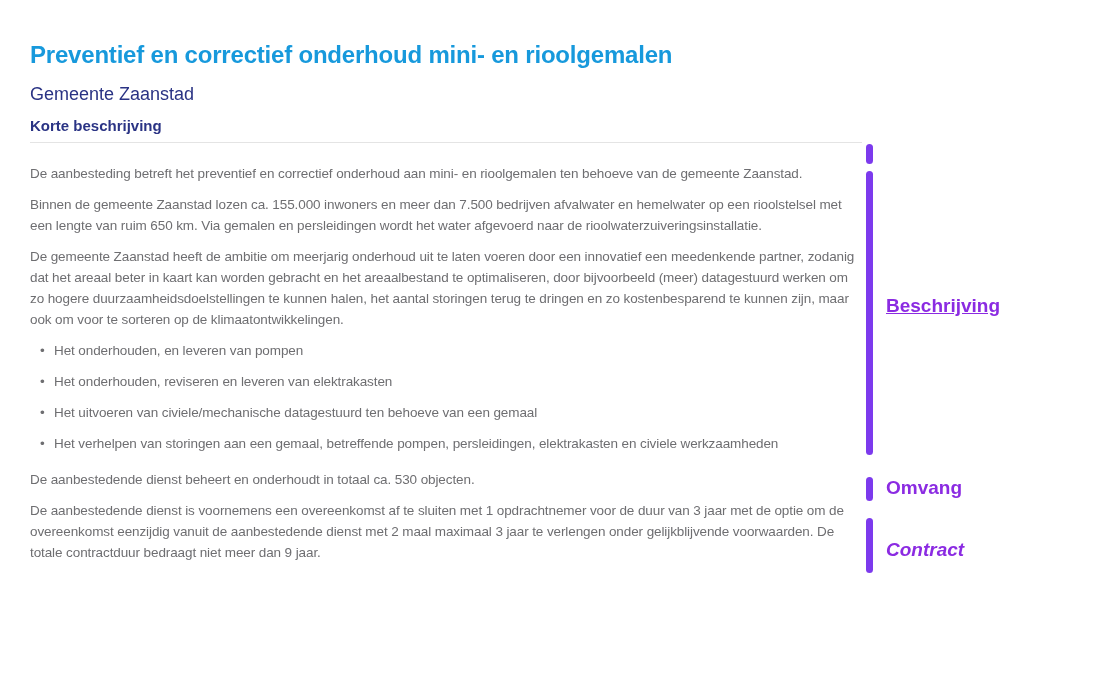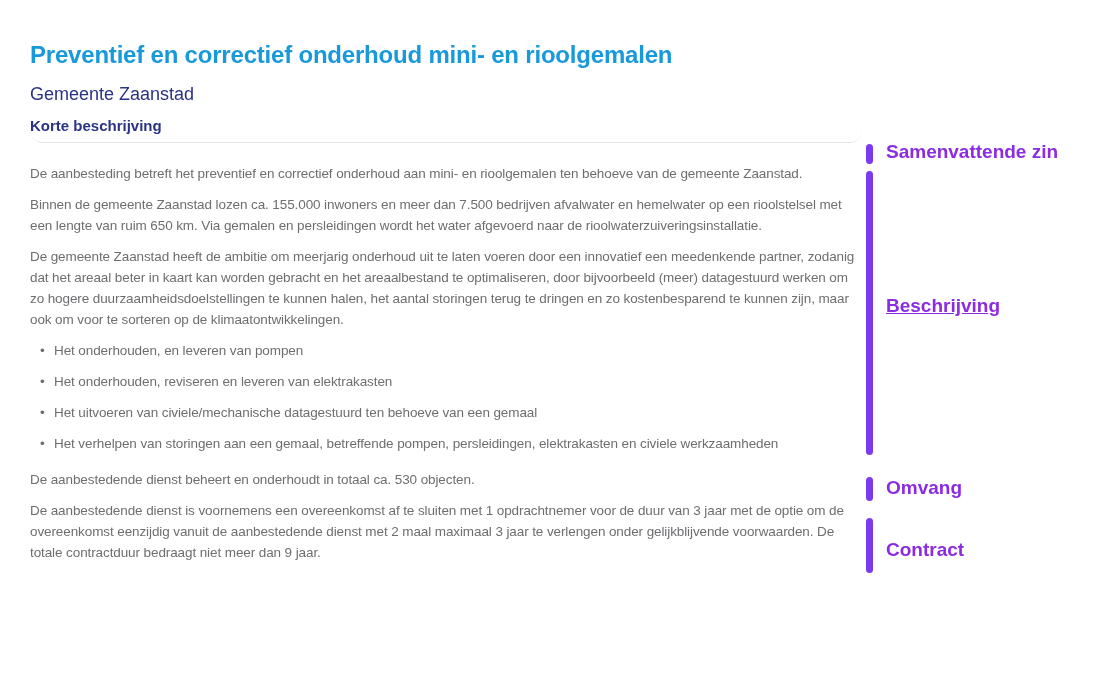--- a/index.html
+++ b/index.html
@@ -1,15 +1,15 @@
 <!DOCTYPE html>
 <html><head>
 <meta charset="utf-8">
 <style>
-  * { margin: 0; padding: 0; box-sizing: border-box; border-radius: 21px; }
+  * { margin: 0; padding: 0; box-sizing: border-box; }
   html, body { background: #ffffff; }
   body {
     font-family: "Liberation Sans", sans-serif;
     width: 1107px;
     height: 684px;
     position: relative;
     overflow: hidden;
   }
   .page {
     position: relative;
@@ -93,21 +93,21 @@
     font-weight: 700;
     color: #8b2be2;
     white-space: nowrap;
     text-shadow:
       0 0 2px #ffffff, 0 0 2px #ffffff, 0 0 3px #ffffff,
       0 0 4px #ffffff, 0 0 5px #ffffff;
   }
   .ann-label.label-1 { top: 141px; }
   .ann-label.label-2 { top: 295px; text-decoration: underline; }
   .ann-label.label-3 { top: 477px; }
-  .ann-label.label-4 { top: 539px; }
+  .ann-label.label-4 { top: 539px; font-style: italic; }
 </style>
 </head>
 <body>
 
 <div class="page">
 
   <div class="content">
     <h1 class="title">Preventief en correctief onderhoud mini- en rioolgemalen</h1>
     <div class="subtitle">Gemeente Zaanstad</div>
     <h2 class="section-heading">Korte beschrijving</h2>
@@ -139,18 +139,17 @@
       <p>De aanbestedende dienst beheert en onderhoudt in totaal ca. 530 objecten.</p>
       <p>De aanbestedende dienst is voornemens een overeenkomst af te sluiten met 1 opdrachtnemer voor de duur van 3 jaar met de optie om de overeenkomst eenzijdig vanuit de aanbestedende dienst met 2 maal maximaal 3 jaar te verlengen onder gelijkblijvende voorwaarden. De totale contractduur bedraagt niet meer dan 9 jaar.</p>
     </div>
   </div>
 
   <div class="ann-bar bar-1"></div>
   <div class="ann-bar bar-2"></div>
   <div class="ann-bar bar-3"></div>
   <div class="ann-bar bar-4"></div>
 
-  <div class="ann-label label-1">Samenvattende zin</div>
   <div class="ann-label label-2">Beschrijving</div>
   <div class="ann-label label-3">Omvang</div>
   <div class="ann-label label-4">Contract</div>
 
 </div>
 
 </body></html>

